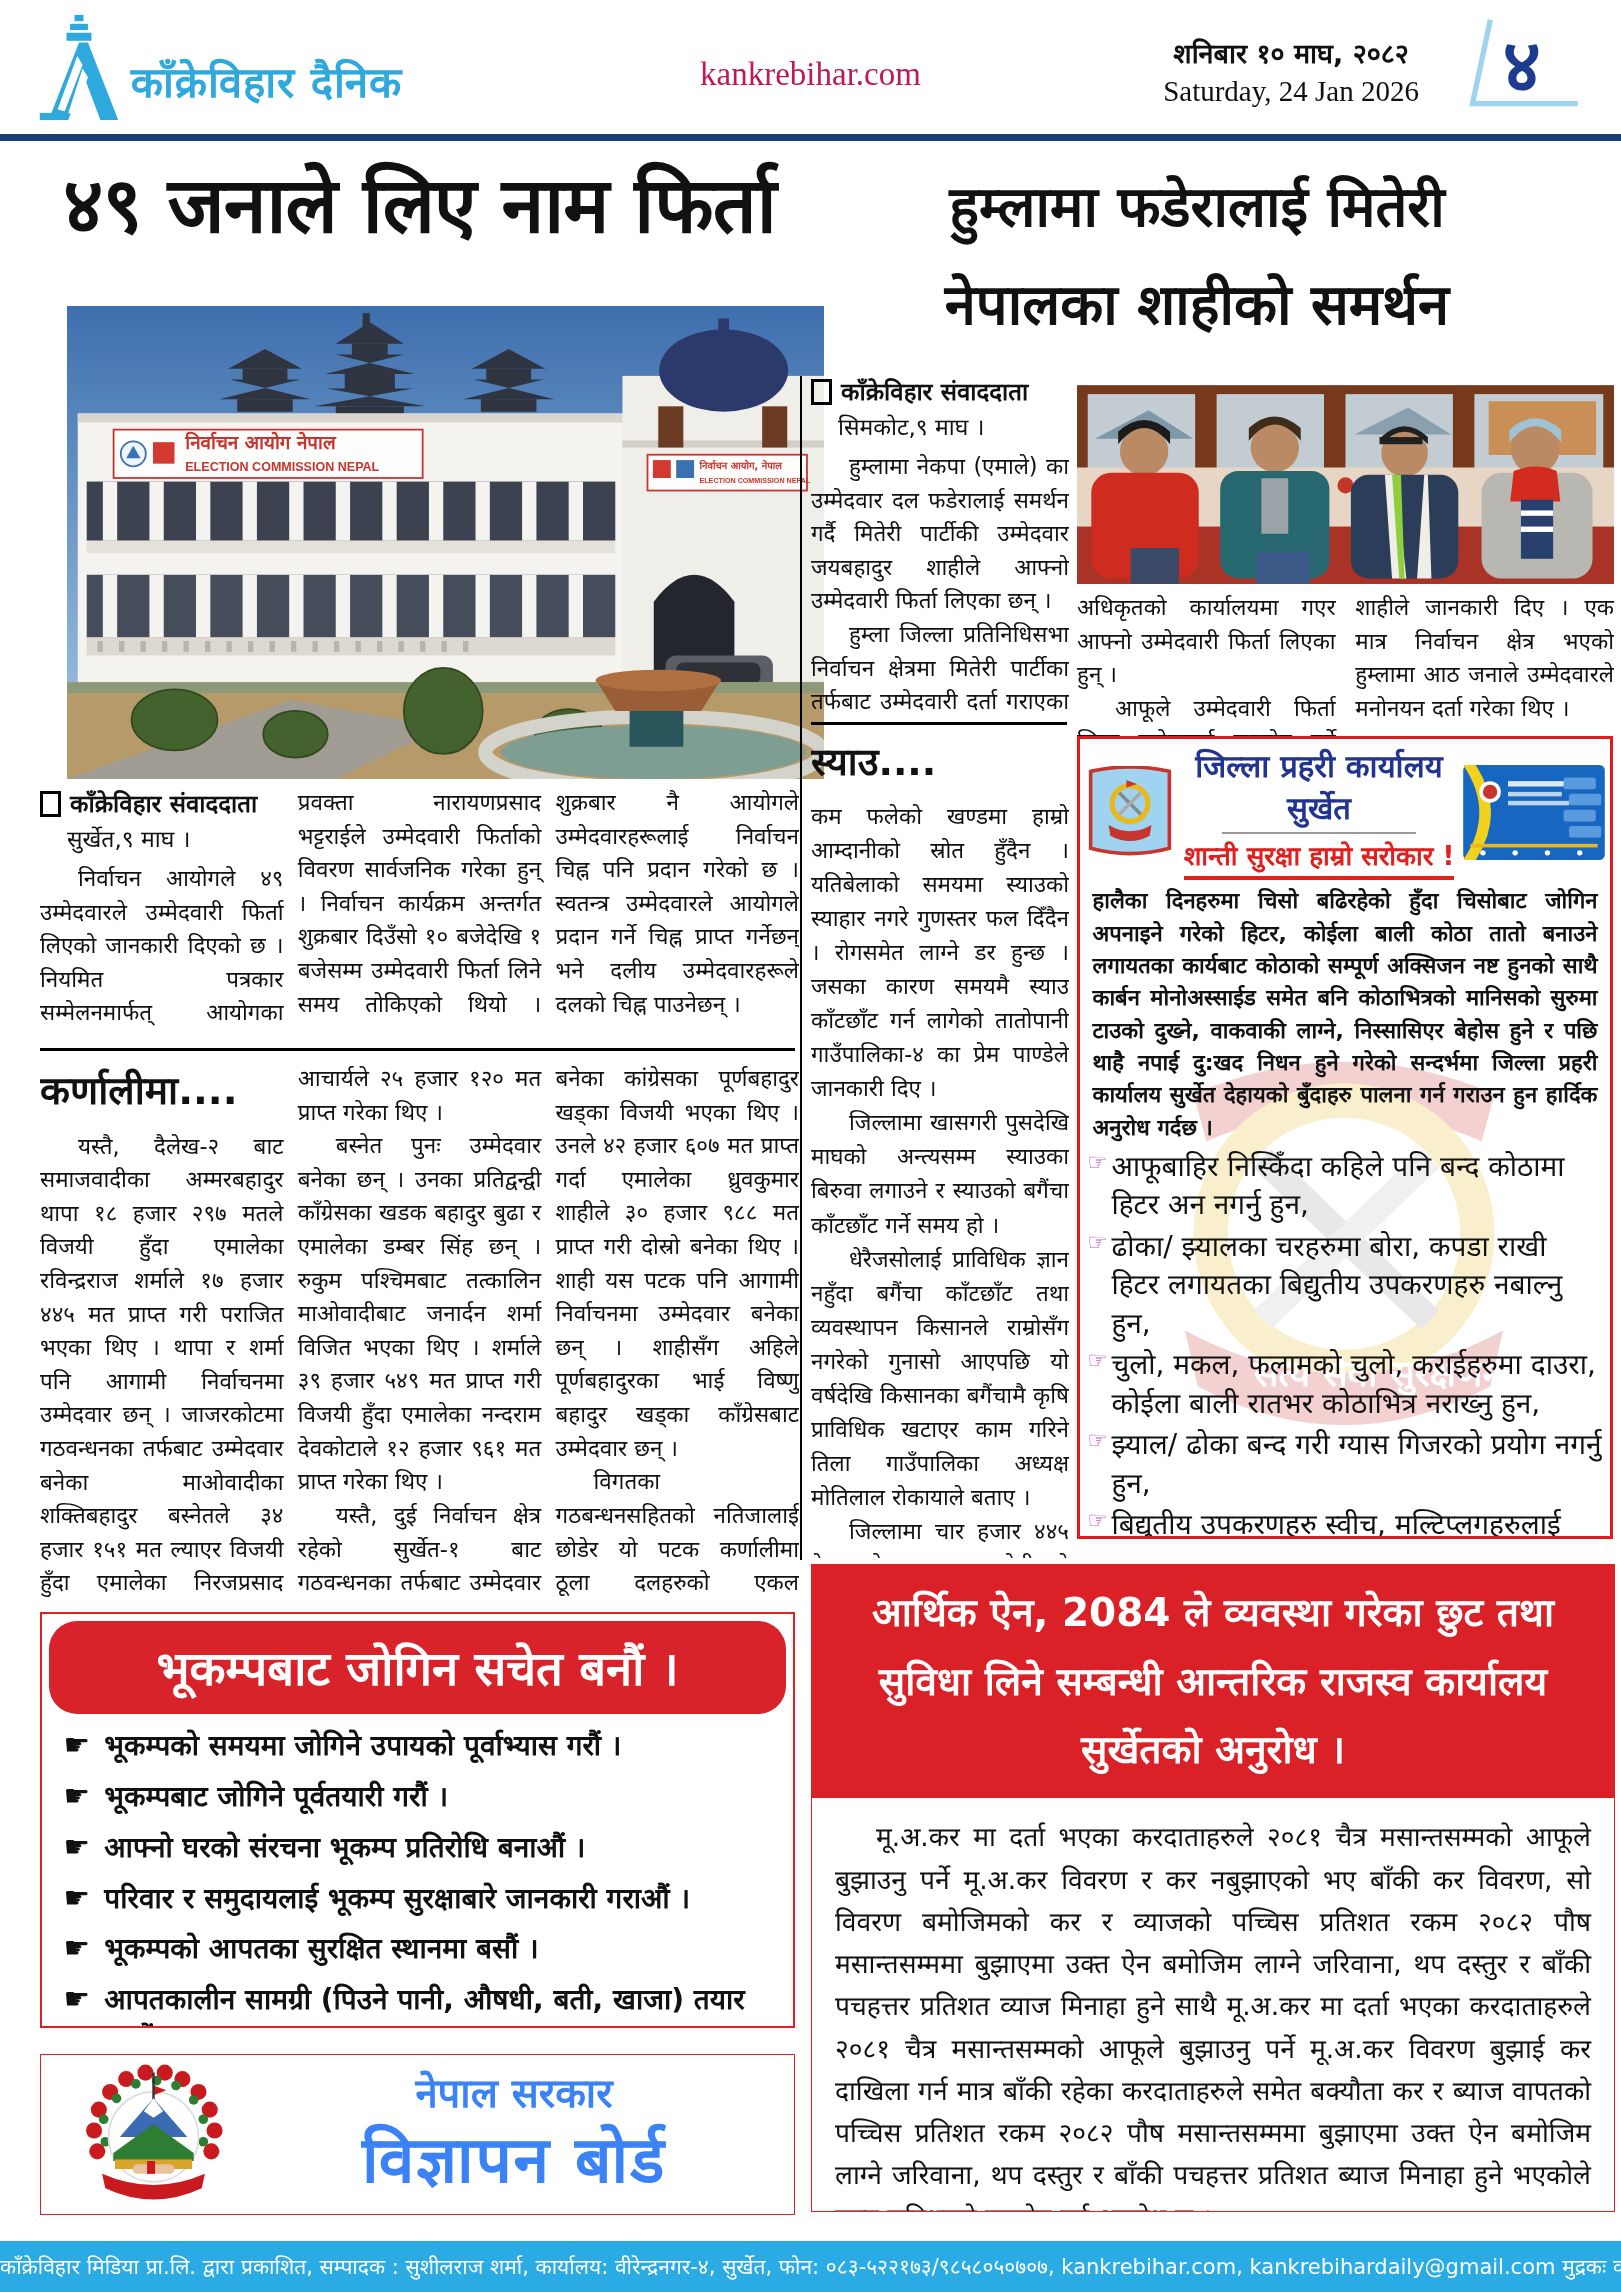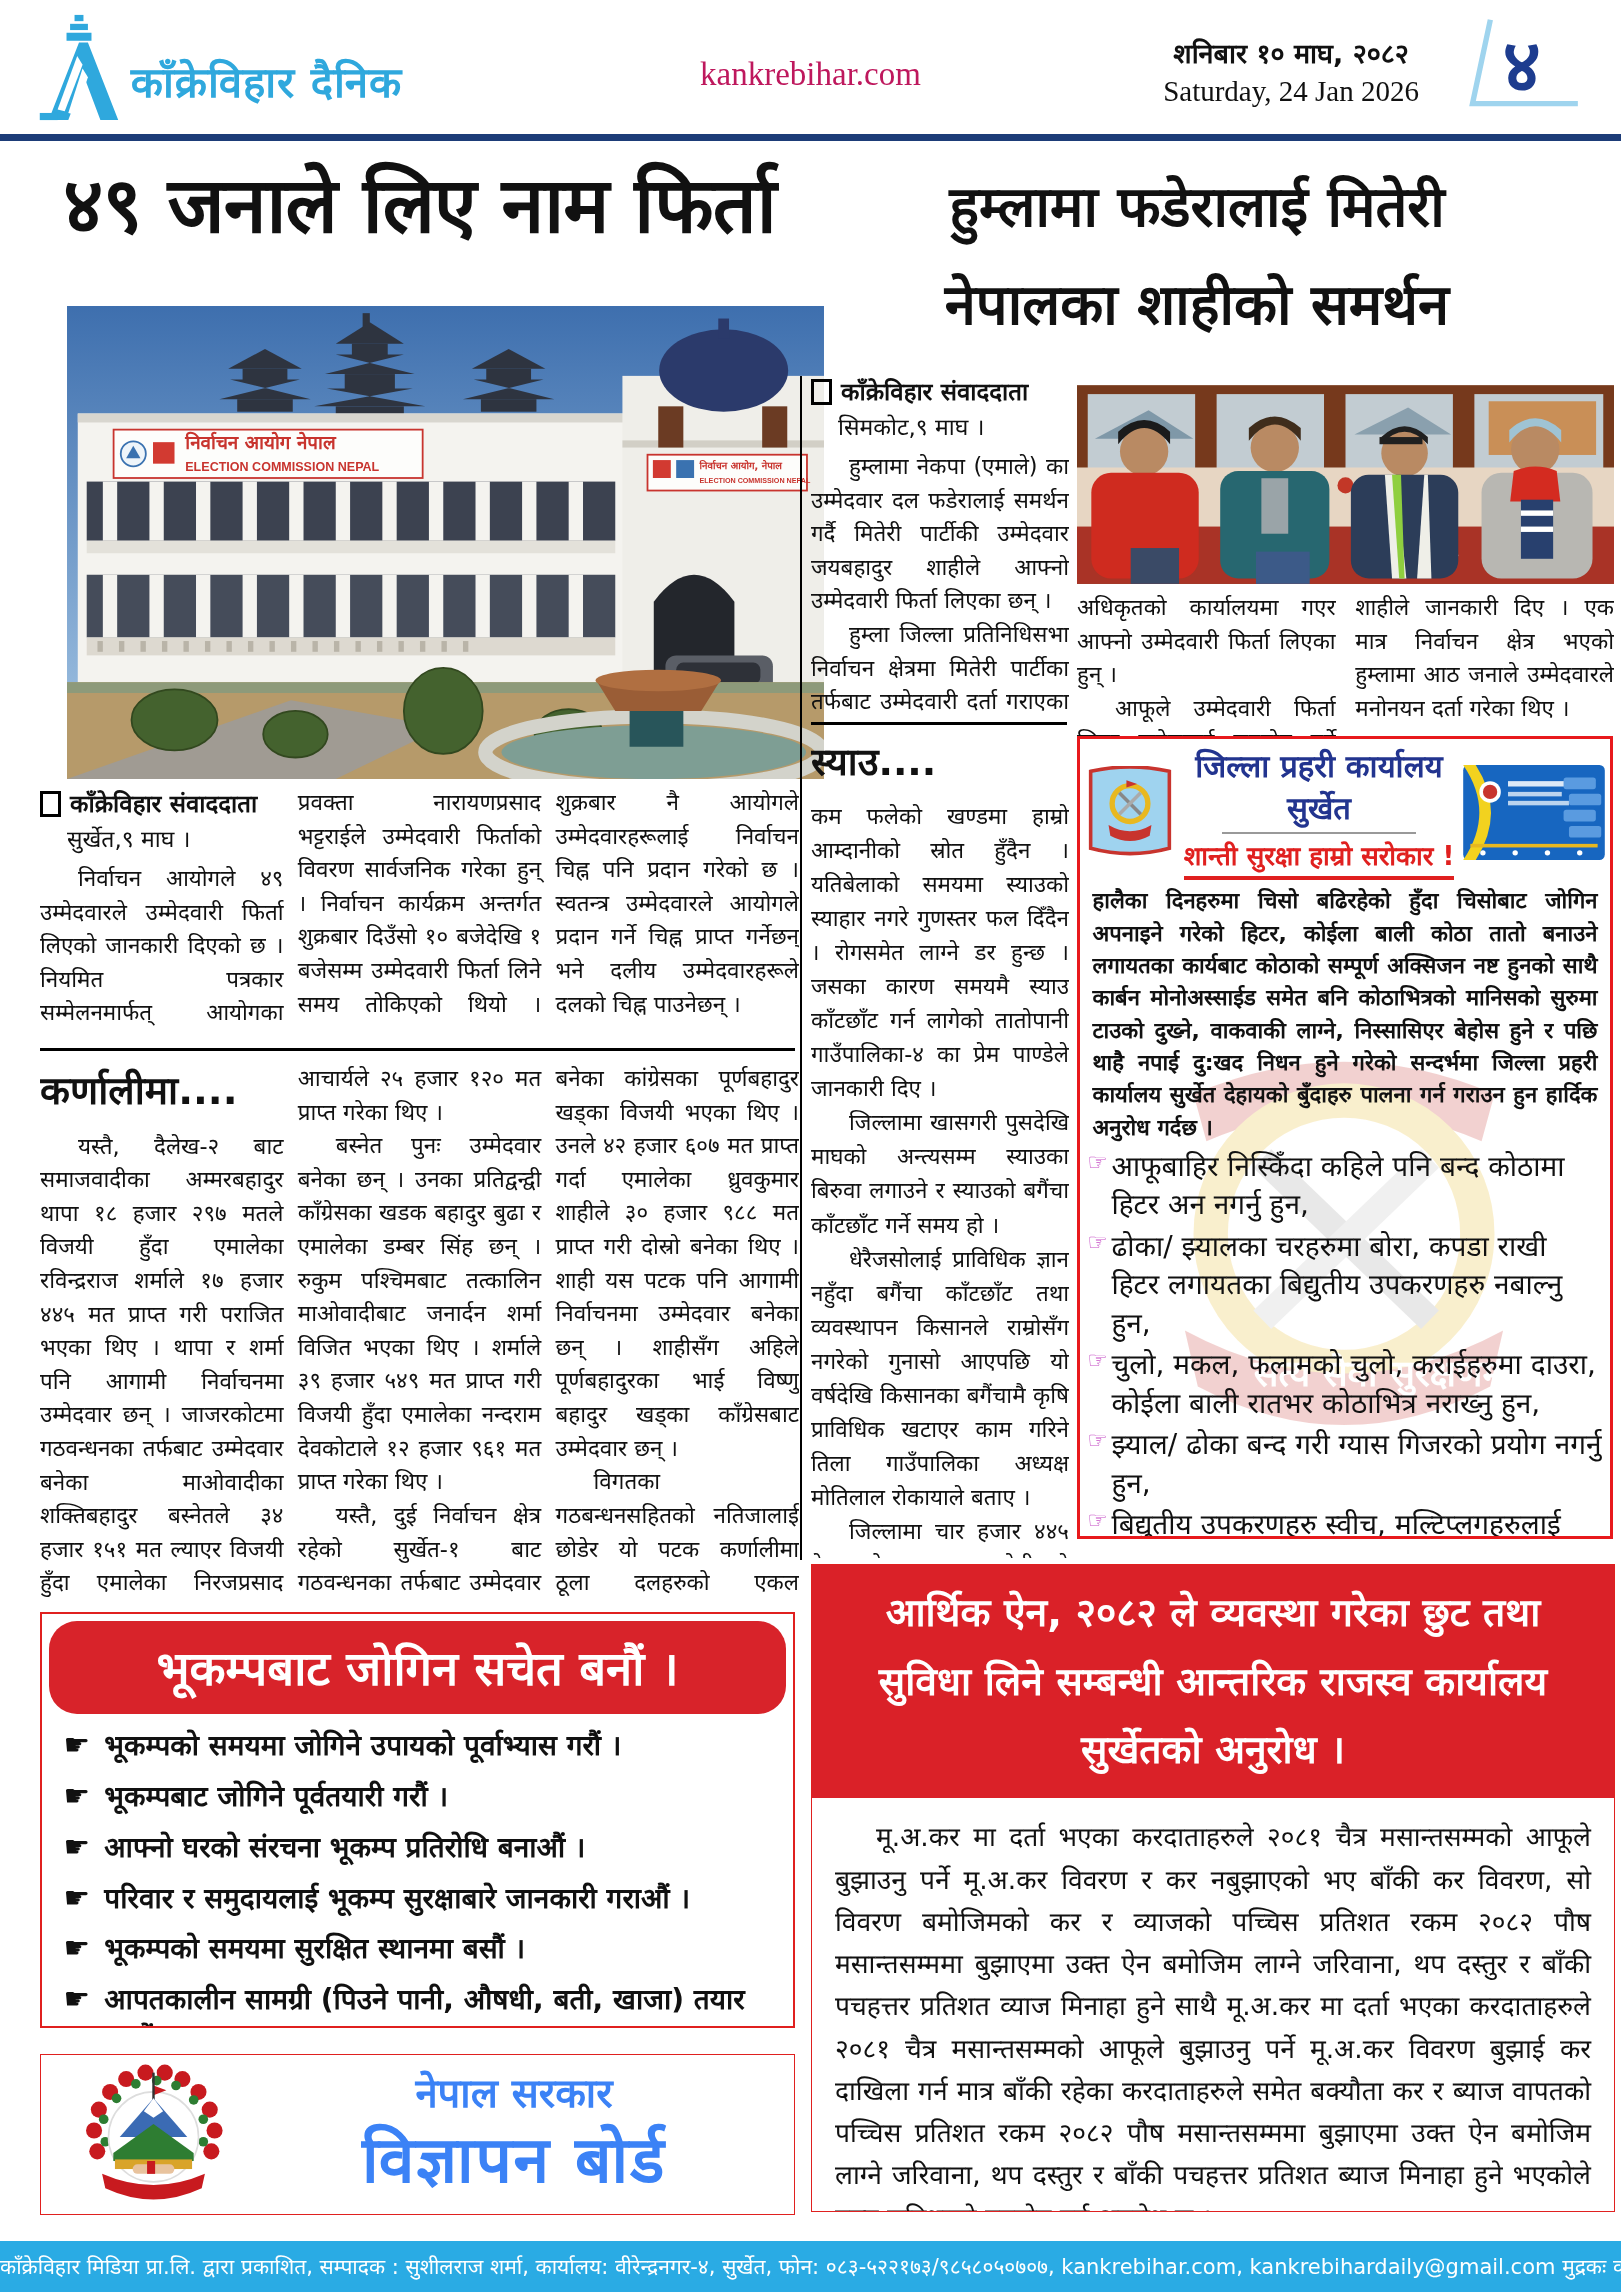--- a/index.html
+++ b/index.html
@@ -436,21 +436,21 @@
             <span class="hand-pink">☞</span>
             <span class="btxt">चुलो, मकल, फलामको चुलो, हिटर नजिक छिटो जल्लेखालका कुनै पनि सामाग्री नराख्नुहोस् । कागज, ब्ल्यांकेट, कपडा, दाउरा लगायत सामग्री हिटर भन्दा टाढा राख्न हुन,</span>
           </li>
 
       </ul>
 
     </div>
   </div>
 
   <div class="abs tax-box">
-    <div class="tax-head">आर्थिक ऐन, २०८२ ले व्यवस्था गरेका छुट तथा सुविधा लिने सम्बन्धी आन्तरिक राजस्व कार्यालय सुर्खेतको अनुरोध ।</div>
+    <div class="tax-head">आर्थिक ऐन, 2084 ले व्यवस्था गरेका छुट तथा सुविधा लिने सम्बन्धी आन्तरिक राजस्व कार्यालय सुर्खेतको अनुरोध ।</div>
     <div class="tax-body">मू.अ.कर मा दर्ता भएका करदाताहरुले २०८१ चैत्र मसान्तसम्मको आफूले बुझाउनु पर्ने मू.अ.कर विवरण र कर नबुझाएको भए बाँकी कर विवरण, सो विवरण बमोजिमको कर र व्याजको पच्चिस प्रतिशत रकम २०८२ पौष मसान्तसम्ममा बुझाएमा उक्त ऐन बमोजिम लाग्ने जरिवाना, थप दस्तुर र बाँकी पचहत्तर प्रतिशत व्याज मिनाहा हुने साथै मू.अ.कर मा दर्ता भएका करदाताहरुले २०८१ चैत्र मसान्तसम्मको आफूले बुझाउनु पर्ने मू.अ.कर विवरण बुझाई कर दाखिला गर्न मात्र बाँकी रहेका करदाताहरुले समेत बक्यौता कर र ब्याज वापतको पच्चिस प्रतिशत रकम २०८२ पौष मसान्तसम्ममा बुझाएमा उक्त ऐन बमोजिम लाग्ने जरिवाना, थप दस्तुर र बाँकी पचहत्तर प्रतिशत ब्याज मिनाहा हुने भएकोले उक्त सुविधाको उपयोग गर्न अनुरोध छ ।</div>
 
   </div>
 
   <div class="abs quake-box">
     <div class="quake-head">भूकम्पबाट जोगिन सचेत बनौं ।</div>
     <ul class="quake-bullets">
       <li>
           <span class="hand-black">☛</span>
           <span class="btxt">भूकम्पको समयमा जोगिने उपायको पूर्वाभ्यास गरौं ।</span>
@@ -462,21 +462,21 @@
       <li>
           <span class="hand-black">☛</span>
           <span class="btxt">आफ्नो घरको संरचना भूकम्प प्रतिरोधि बनाऔं ।</span>
         </li>
       <li>
           <span class="hand-black">☛</span>
           <span class="btxt">परिवार र समुदायलाई भूकम्प सुरक्षाबारे जानकारी गराऔं ।</span>
         </li>
       <li>
           <span class="hand-black">☛</span>
-          <span class="btxt">भूकम्पको समयमा सुरक्षित स्थानमा बसौं ।</span>
+          <span class="btxt">भूकम्पको आपतका सुरक्षित स्थानमा बसौं ।</span>
         </li>
       <li>
           <span class="hand-black">☛</span>
           <span class="btxt">आपतकालीन सामग्री (पिउने पानी, औषधी, बती, खाजा) तयार राखौं ।</span>
         </li>
     </ul>
 
   </div>
 
   <div class="abs board-box">

